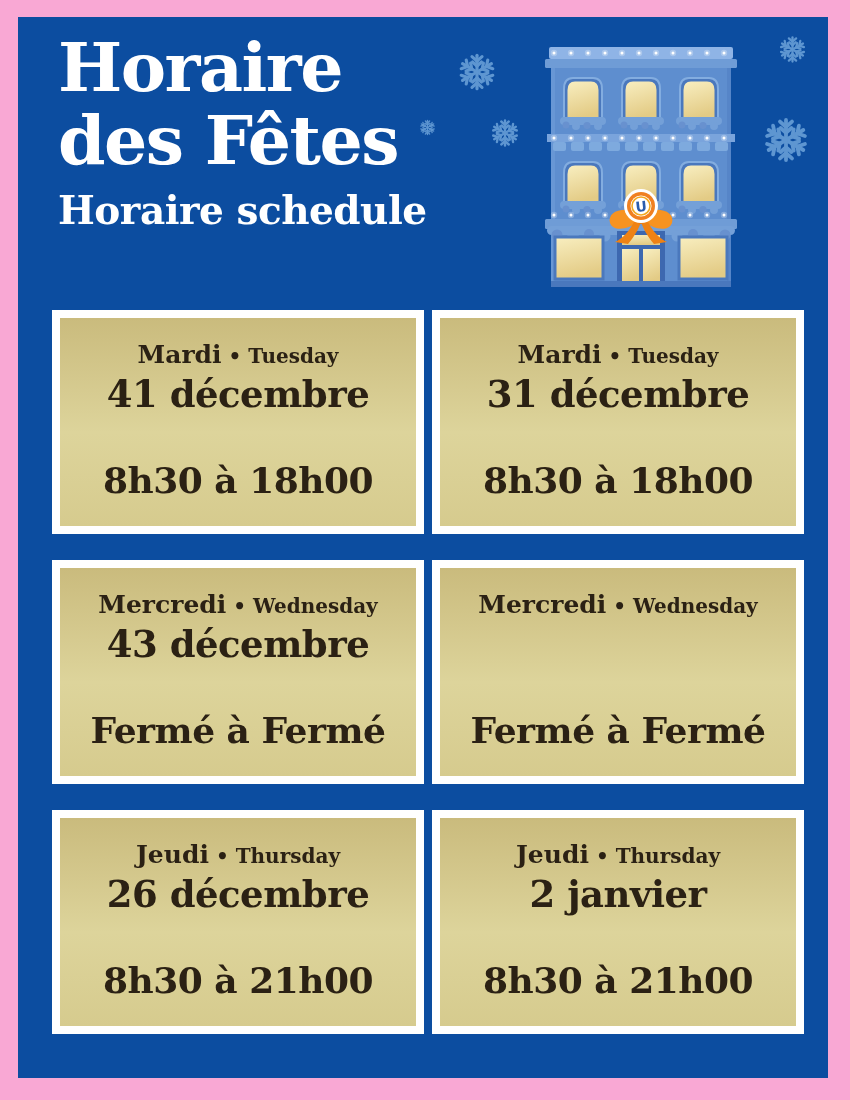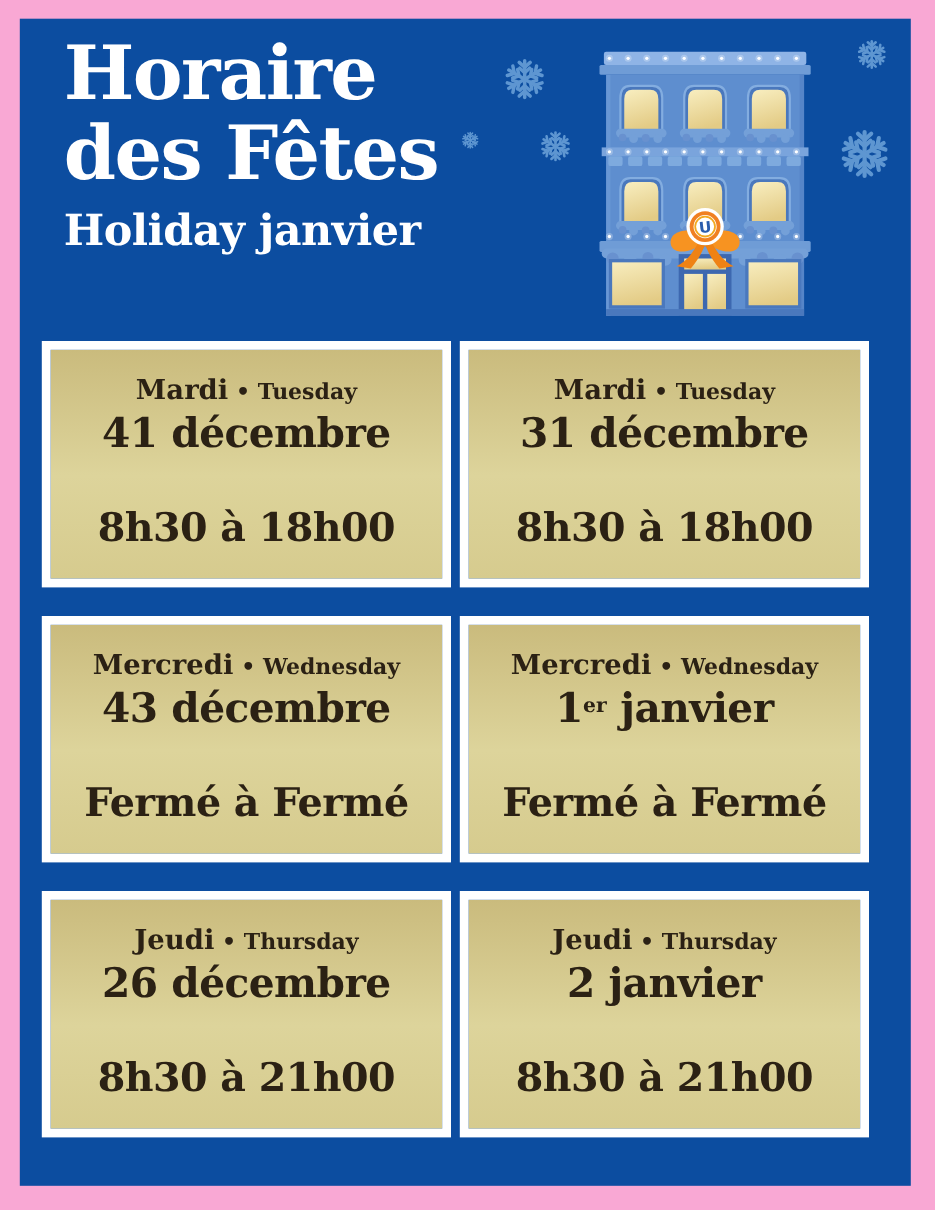--- a/index.html
+++ b/index.html
@@ -25,21 +25,21 @@
   .building { position:absolute; left:523px; top:24px; width:200px; height:250px; }
   
   .flake { position:absolute; }
   .f1 { left:439px; top:35px;  width:40px; height:40px; }
   .f2 { left:401px; top:102px; width:17px; height:17px; }
   .f3 { left:472px; top:101px; width:30px; height:30px; }
   .f4 { left:760px; top:18px;  width:29px; height:29px; }
   .f5 { left:744px; top:99px;  width:48px; height:48px; }
   
   .cards {
-    position:absolute; left:20px; top:293px; width:752px;
+    position:absolute; left:34px; top:293px; width:752px;
     display:grid; grid-template-columns:372px 372px;
     grid-auto-rows:224px; column-gap:8px; row-gap:26px;
   }
   .card {
     border:8px solid #ffffff;
     background:linear-gradient(to bottom, #cabb7d 0%, #ddd49b 55%, #d6cb8e 100%);
     color:#2b2114; text-align:center;
     display:flex; flex-direction:column; align-items:center;
     padding:22px 8px 26px 8px;
   }
@@ -129,21 +129,21 @@
 </svg>
 
 <div class="page">
   <div class="poster">
 
     <div class="titleblock">
       <h1 class="title">
           <span>Horaire</span>
           <span>des Fêtes</span>
         </h1>
-      <p class="subtitle">Holiday janvier</p>
+      <p class="subtitle">Horaire schedule</p>
     </div>
 
     <svg class="flake f1" viewBox="-12 -12 24 24">
         <use href="#flakeicon"></use>
       </svg>
     <svg class="flake f2" viewBox="-12 -12 24 24">
         <use href="#flakeicon"></use>
       </svg>
     <svg class="flake f3" viewBox="-12 -12 24 24">
         <use href="#flakeicon"></use>
@@ -223,21 +223,20 @@
       </section>
 
       <section class="card">
         <div class="day"><span class="fr">Mercredi</span><span class="dot">•</span><span class="en">Wednesday</span></div>
         <div class="date"><span>43 décembre</span><sup></sup><span></span></div>
         <div class="hours">Fermé à Fermé</div>
       </section>
 
       <section class="card">
         <div class="day"><span class="fr">Mercredi</span><span class="dot">•</span><span class="en">Wednesday</span></div>
-        <div class="date"><span>1</span><sup>er</sup><span> janvier</span></div>
         <div class="hours">Fermé à Fermé</div>
       </section>
 
       <section class="card">
         <div class="day"><span class="fr">Jeudi</span><span class="dot">•</span><span class="en">Thursday</span></div>
         <div class="date"><span>26 décembre</span><sup></sup><span></span></div>
         <div class="hours">8h30 à 21h00</div>
       </section>
 
       <section class="card">

